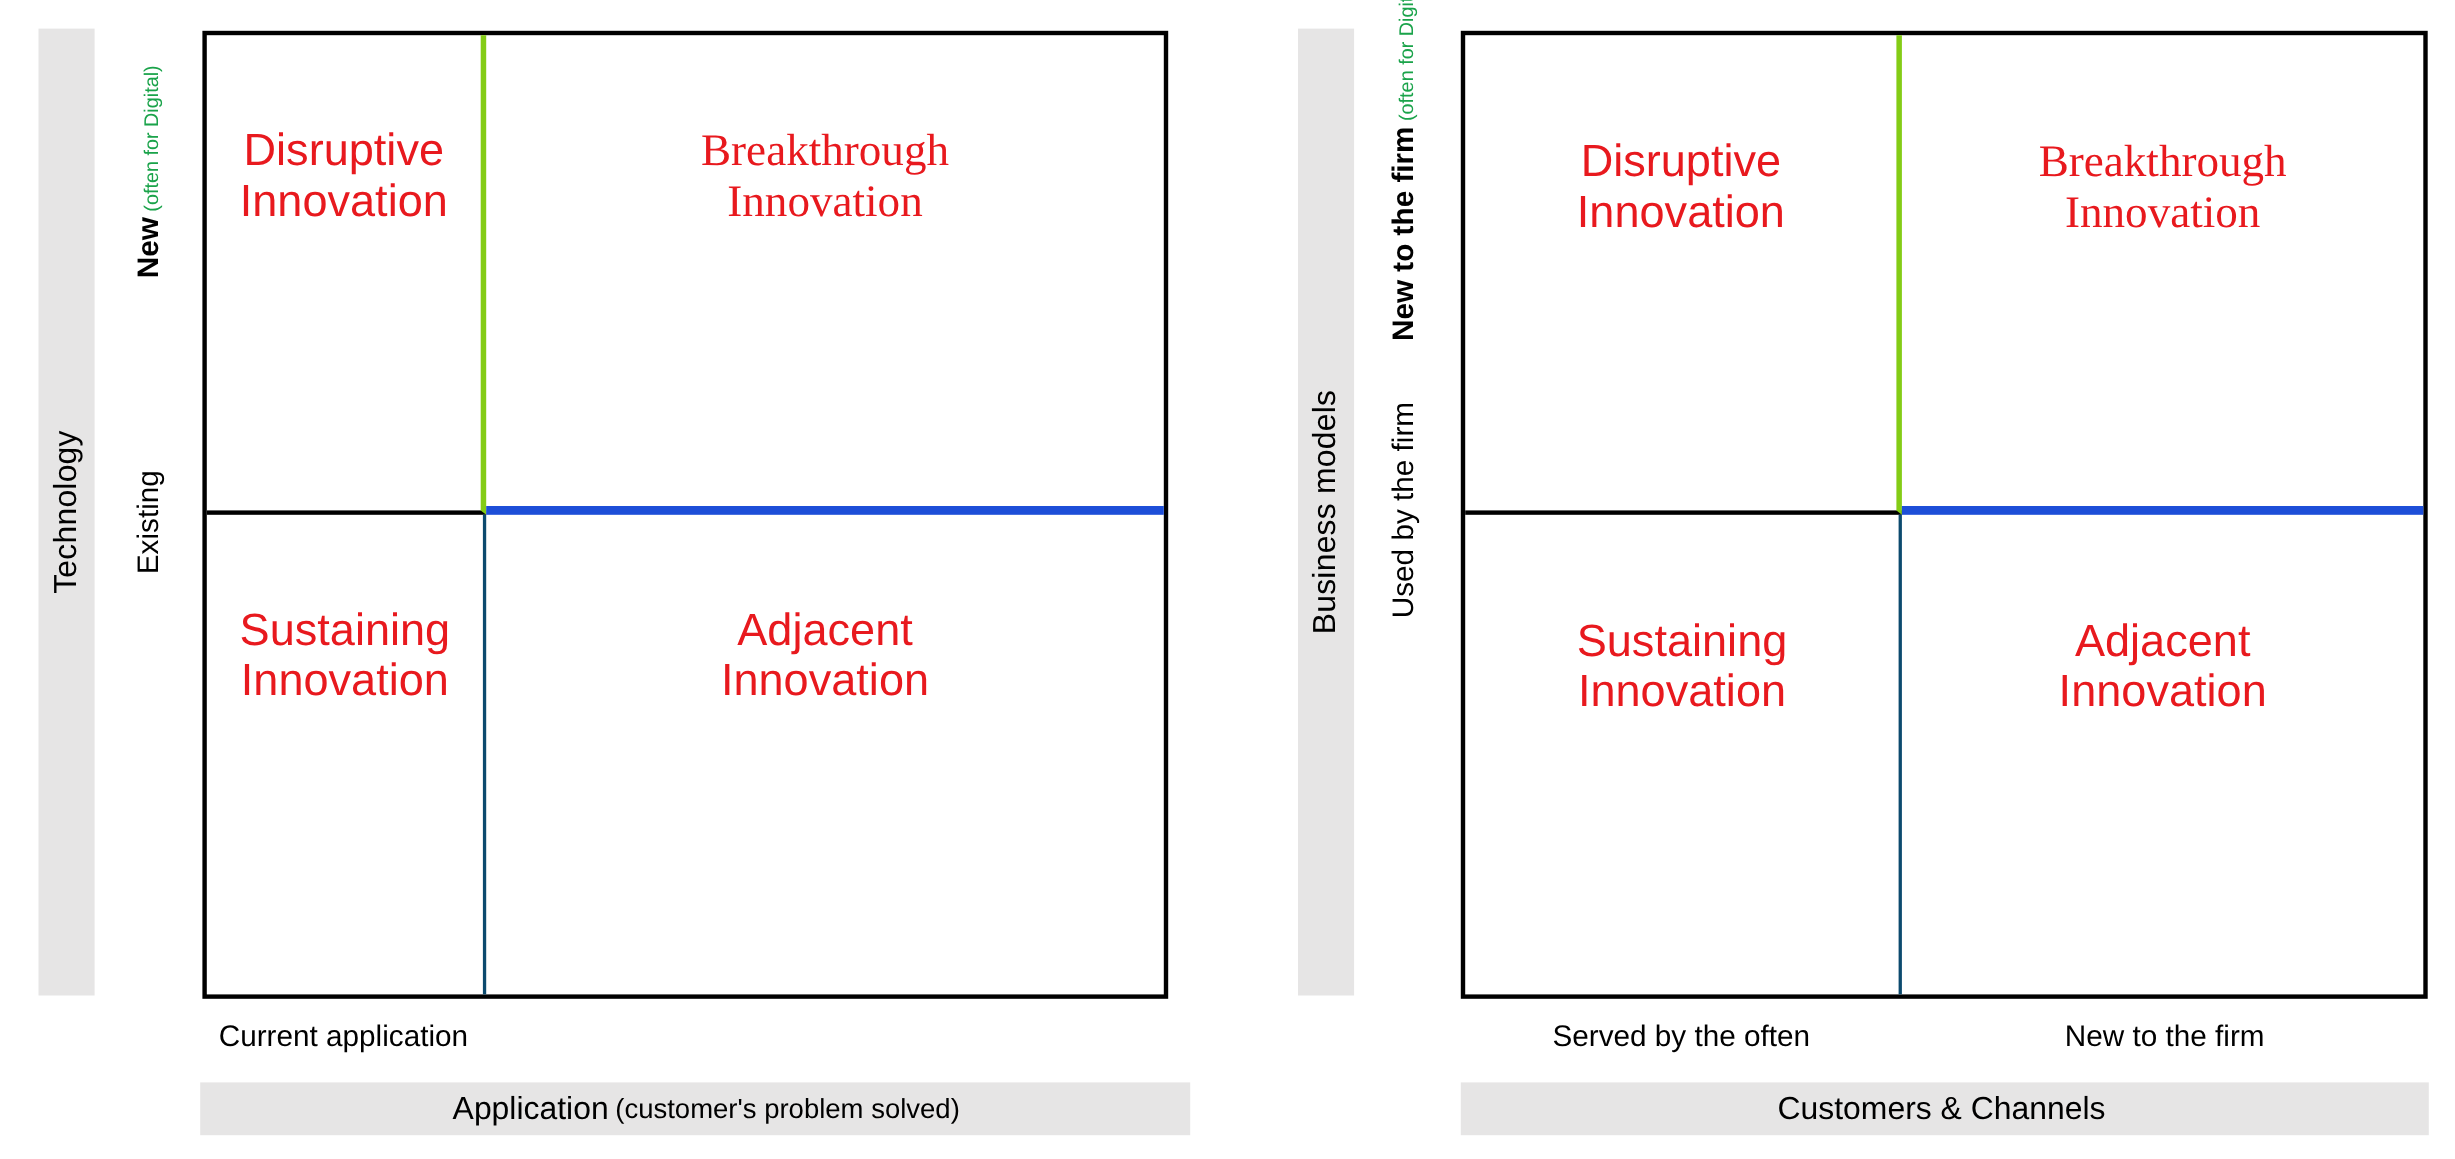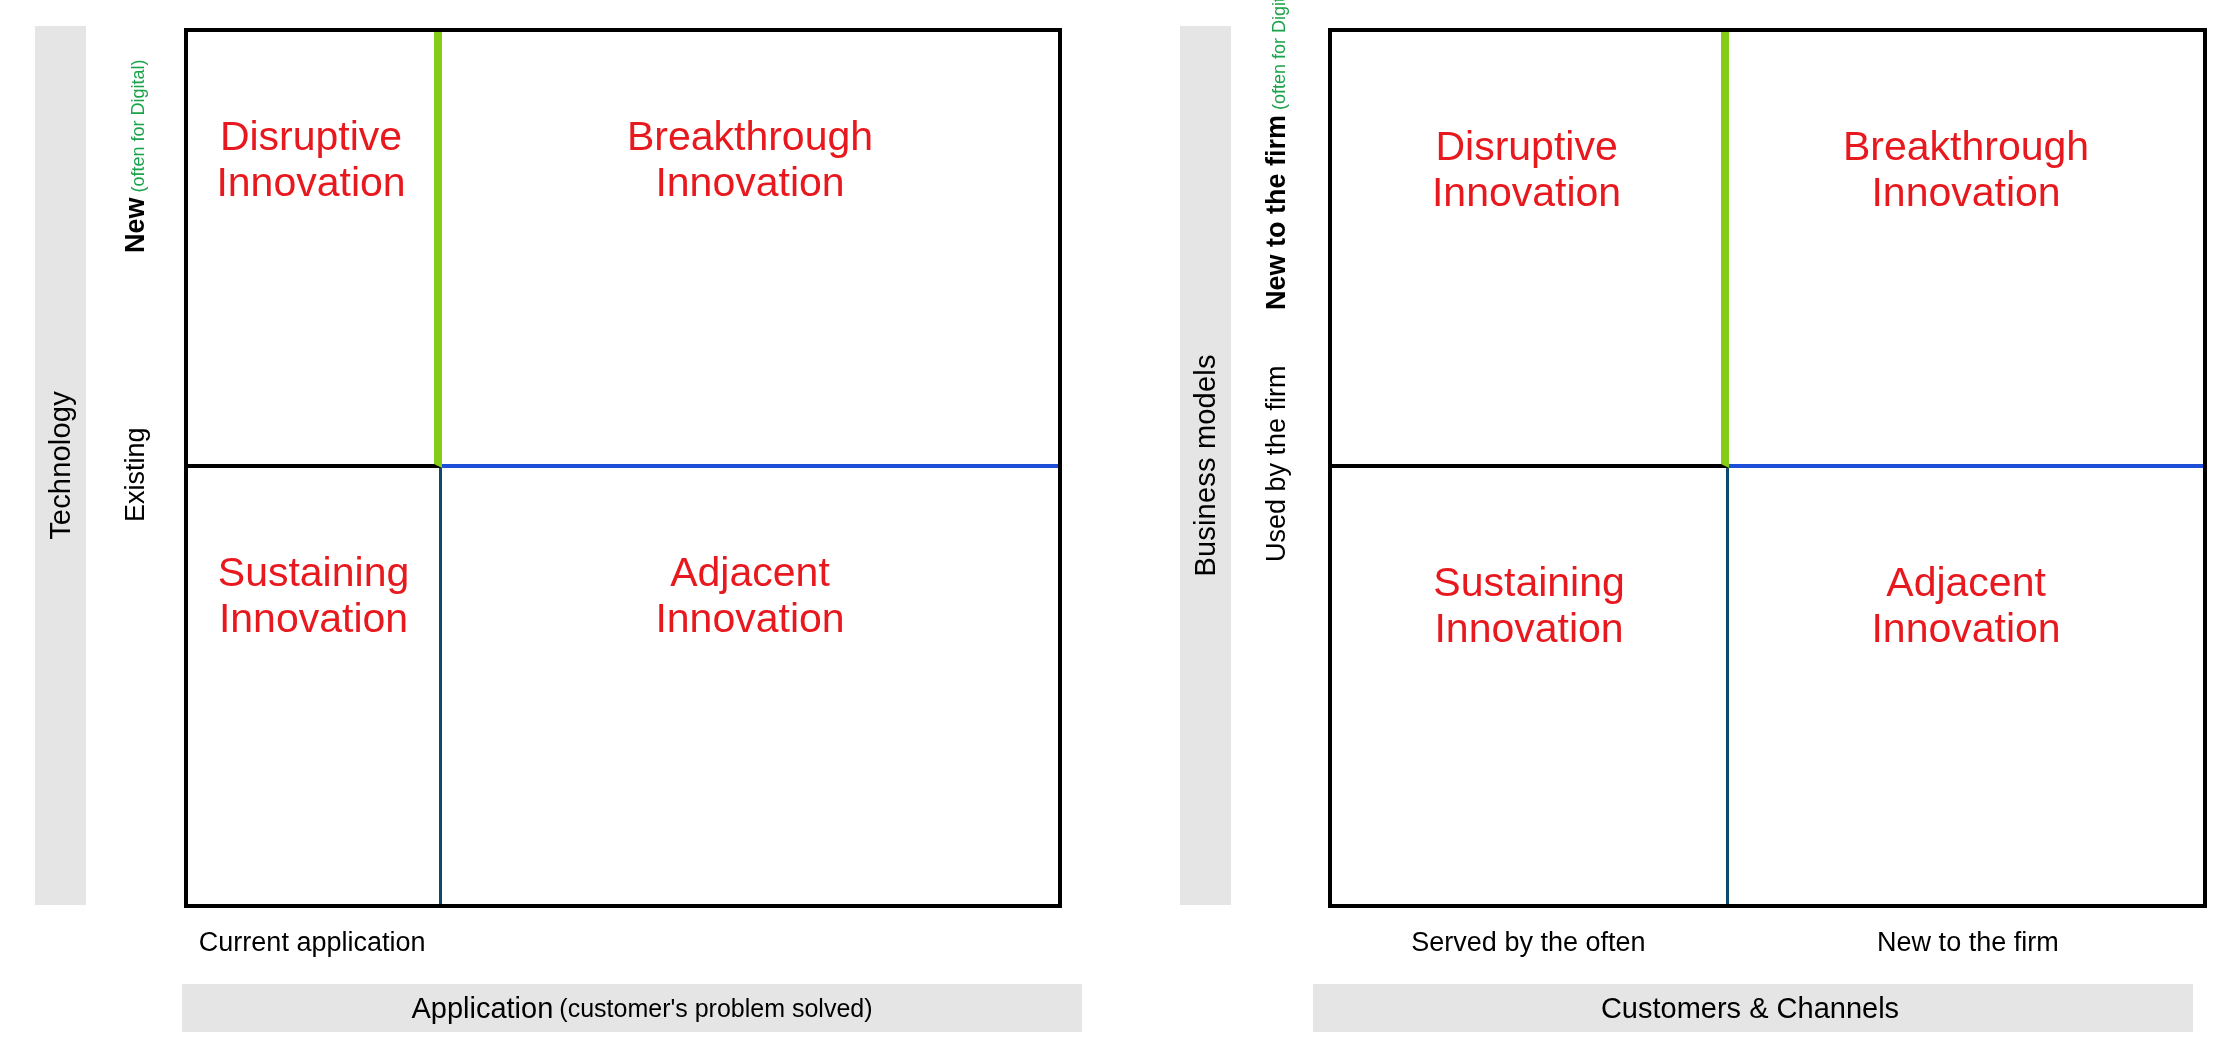--- a/index.html
+++ b/index.html
@@ -61,21 +61,21 @@
     font-size: 29px;
   }
   .band-sub {
     font-size: 25px;
     margin-left: 6px;
   }
 
   .panel-left  .axis-band-vertical   { left: 35px; }
   .panel-left  .axis-band-horizontal { left: 182px; width: 880px; padding-left: 20px; }
   .panel-right .axis-band-vertical   { left: 64px; }   
-  .panel-right .axis-band-horizontal { left: 197px; width: 880px; text-align: center; } 
+  .panel-right .axis-band-horizontal { left: 212px; width: 880px; text-align: center; } 
 
   
   .matrix {
     position: absolute;
     top: 28px;
     height: 880px;
     border: 4px solid #000;
     box-sizing: border-box;
     background: #ffffff;
     display: grid;
@@ -84,22 +84,22 @@
   .panel-left  .matrix { left: 184px; width: 878px; grid-template-columns: 29.2% 70.8%; }
   .panel-right .matrix { left: 212px; width: 879px; grid-template-columns: 45.6% 54.4%; }
 
   .cell {
     position: relative;
     display: flex;
     align-items: flex-start;
     justify-content: center;
     box-sizing: border-box;
   }
-  .cell-tl { border-right: 8px solid #84cc16; border-bottom: 4px solid #000; }
-  .cell-tr { border-bottom: 4px solid #1d4ed8; }
+  .cell-tl { border-right: 5px solid #84cc16; border-bottom: 4px solid #000; }
+  .cell-tr { border-bottom: 8px solid #1d4ed8; font-family: Liberation Serif, serif; }
   .cell-bl { border-right: 3px solid #0c4a6e; }
   .cell-br { }
 
   .cell-label {
     color: #e8191e;
     font-size: 41px;
     line-height: 1.12;
     text-align: center;
     white-space: pre-line;
     margin-top: 82px;

